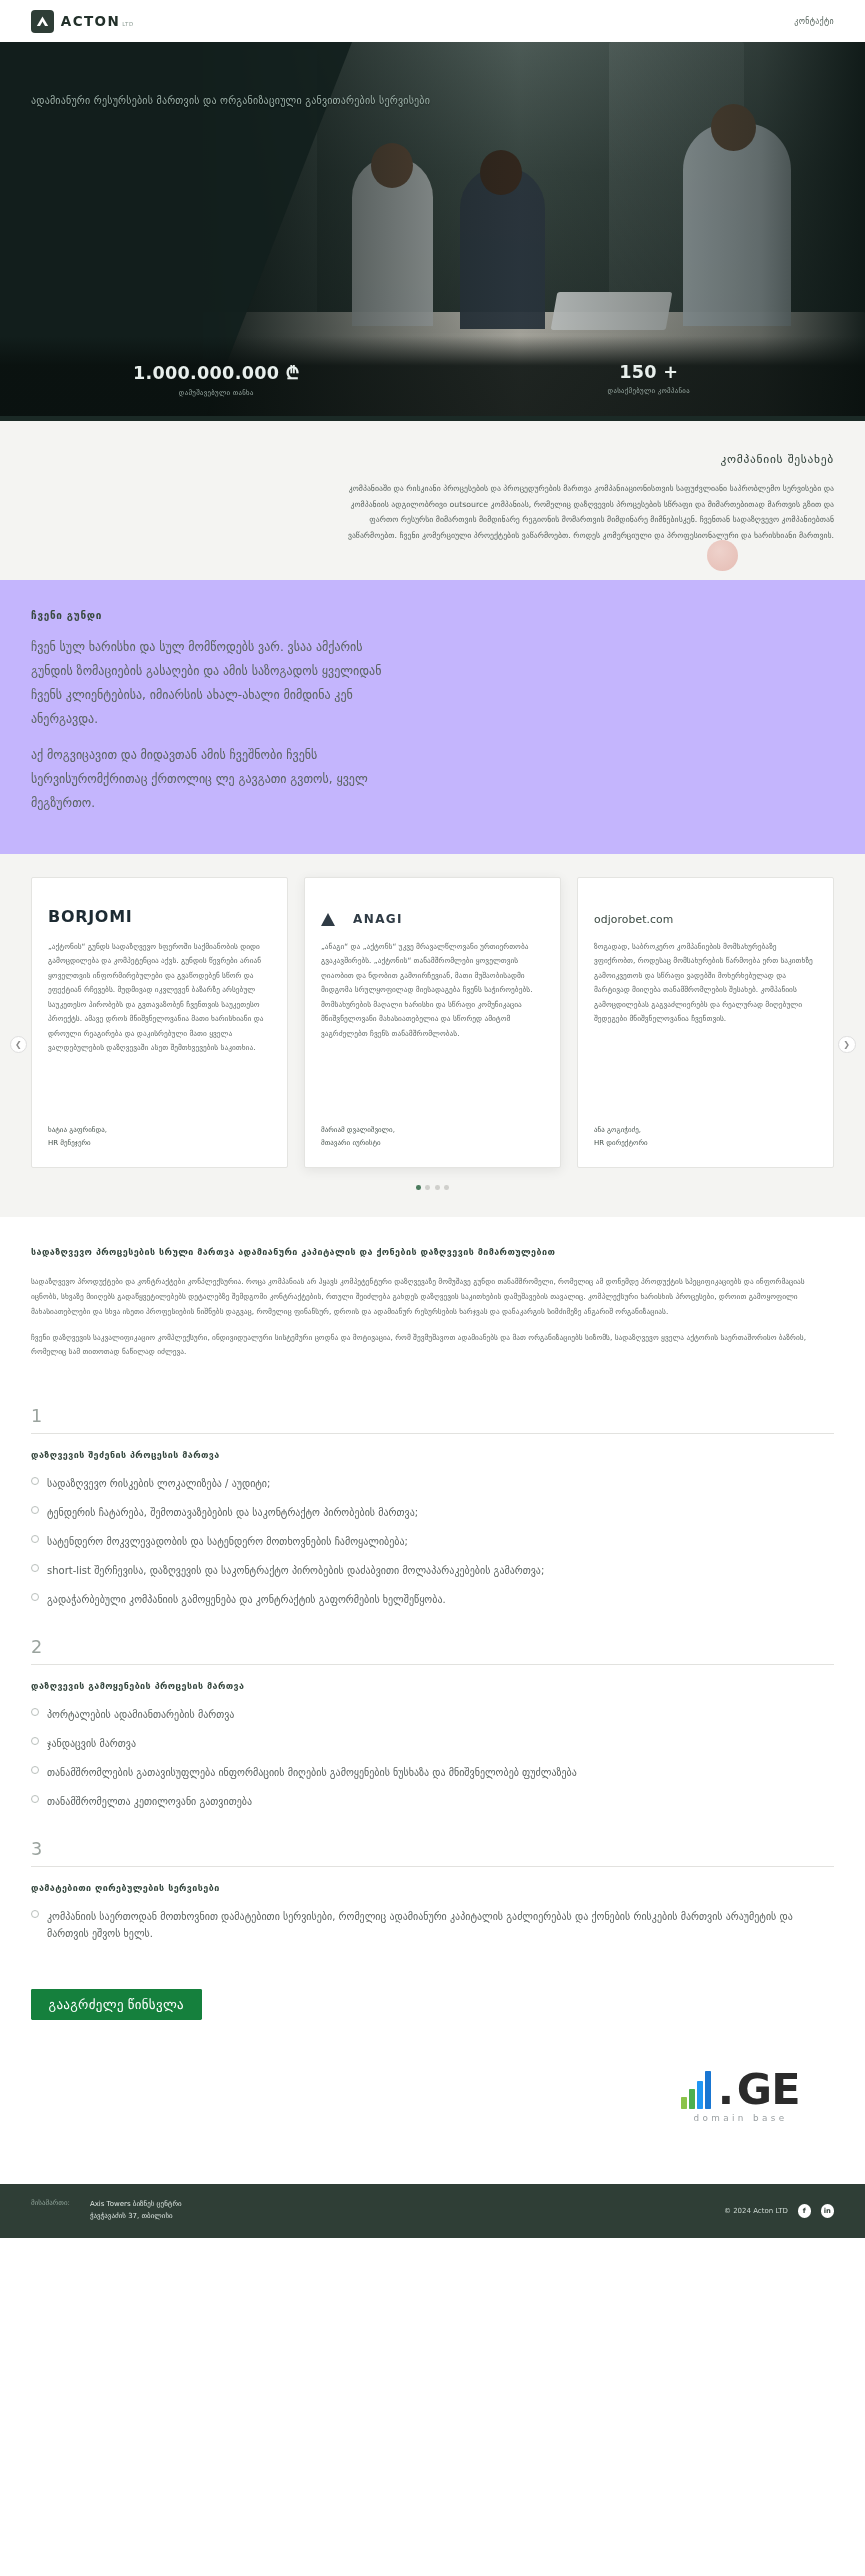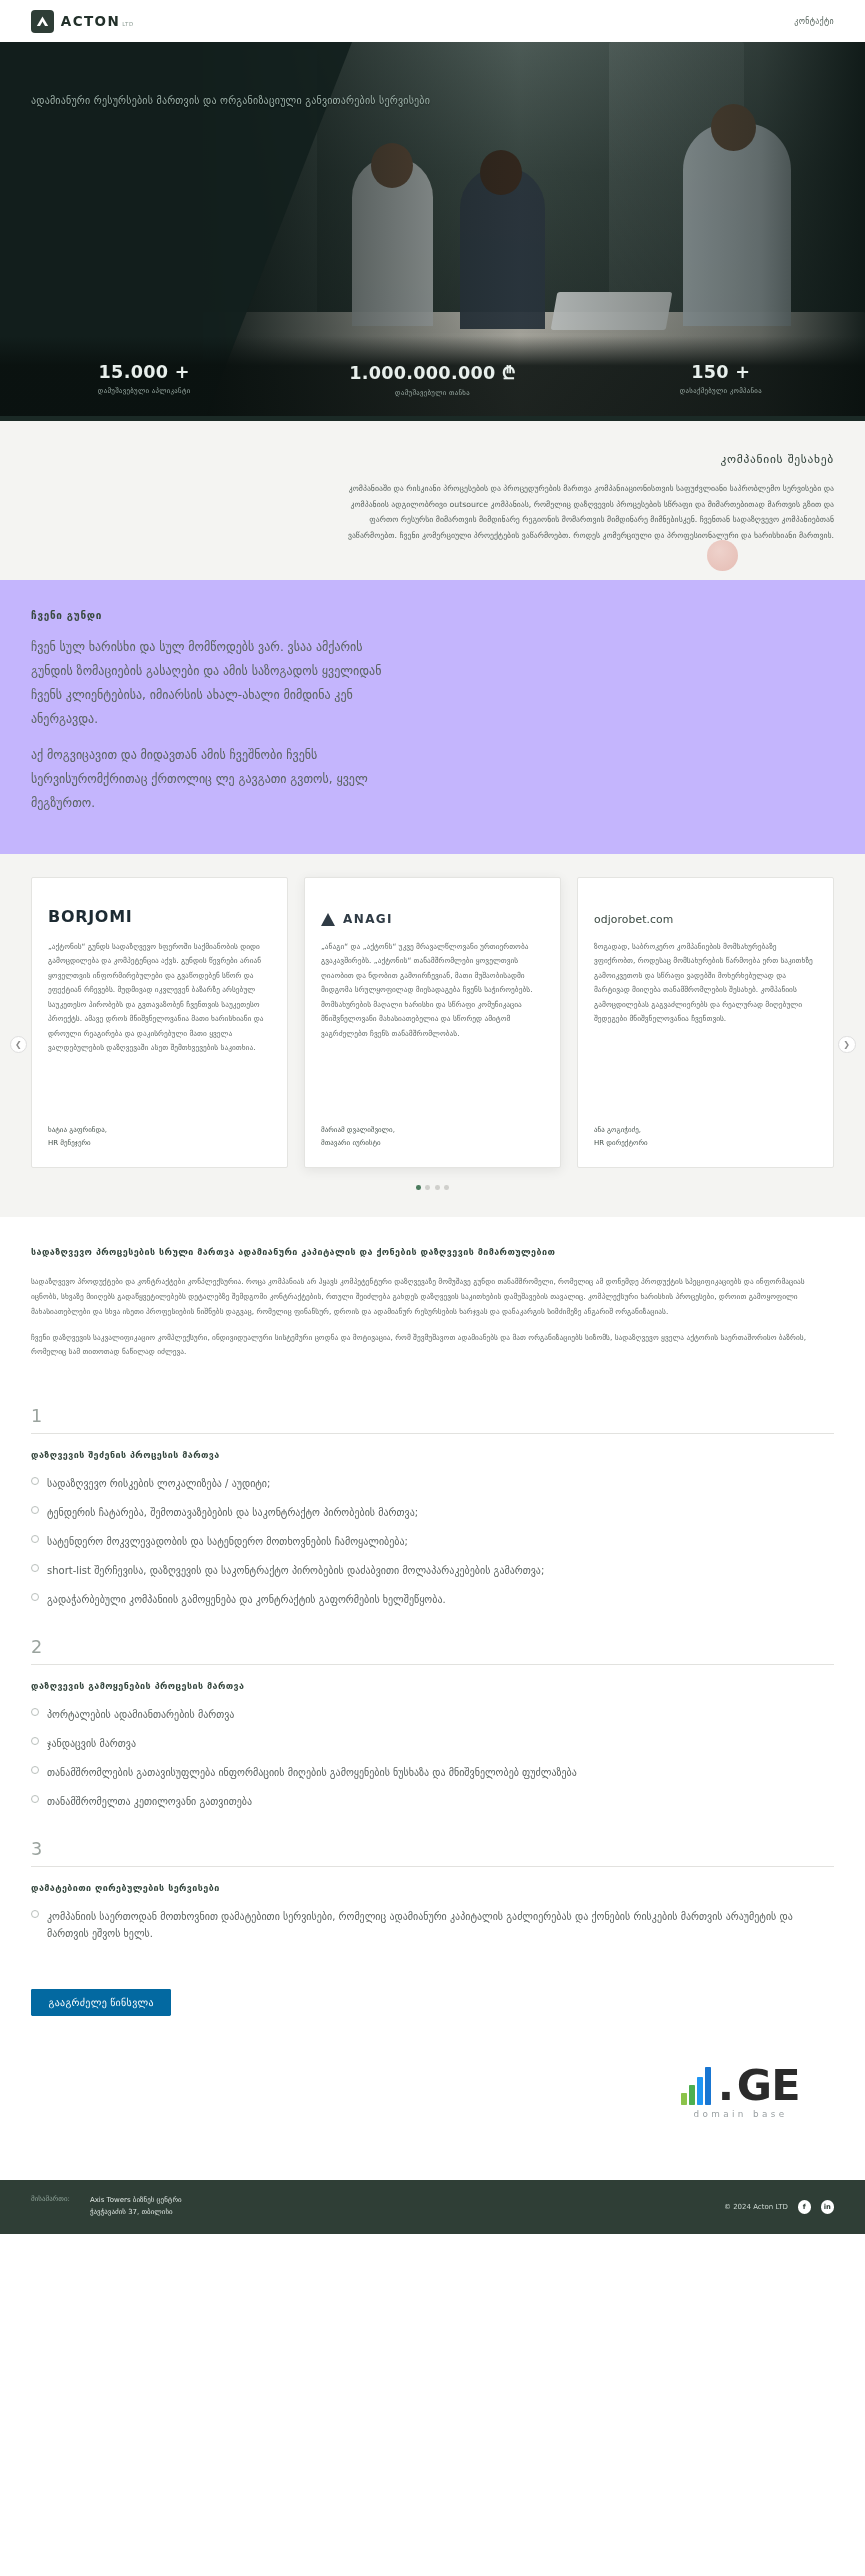--- a/index.html
+++ b/index.html
@@ -101,21 +101,21 @@
   
   .cards-wrap{background:#f4f4f2;padding:23px 31px 27px;position:relative;}
   .cards{display:flex;gap:16px;max-width:803px;margin:0 auto;}
   .card{
     flex:1;background:#ffffff;border:0.7px solid #e4e4e1;border-radius:2px;
     padding:17.6px 16px 17.6px;min-height:291px;display:flex;flex-direction:column;
   }
   .card.shadow{box-shadow:0 2.7px 12px rgba(0,0,0,.07);}
   .card-logo{height:31px;display:flex;align-items:flex-end;margin-bottom:13.5px;}
   .brand-borjomi{font-size:16px;font-weight:700;letter-spacing:0.7px;color:#1d2b33;}
-  .brand-anagi{display:flex;align-items:center;gap:8px;}
+  .brand-anagi{display:flex;align-items:center;gap:18px;}
   .brand-anagi .tri{
     width:0;height:0;border-left:7.4px solid transparent;border-right:7.4px solid transparent;
     border-bottom:13px solid #2f3b45;
   }
   .brand-anagi .nm{font-size:12px;font-weight:700;letter-spacing:1.4px;color:#2f3b45;}
   .brand-odjo{font-size:10.8px;color:#3b4a42;letter-spacing:0.1px;}
   .card-body{font-size:7.4px;line-height:1.95;color:#5d6663;flex:1;}
   .card-author{margin-top:12px;font-size:7px;line-height:1.8;color:#43504a;}
   .arrow{
     position:absolute;top:50%;width:17.6px;height:17.6px;border-radius:50%;
@@ -147,21 +147,21 @@
   .radio{
     width:8px;height:8px;border-radius:50%;border:0.7px solid #b9bfbc;flex:0 0 8px;margin-top:2px;
   }
   .opt-t{font-size:10px;line-height:1.75;color:#5a625f;}
 
   
   .cta-wrap{background:#ffffff;padding:15px 31px 38px;}
   .cta-inner{max-width:803px;margin:0 auto;}
   .cta-btn{
     display:inline-flex;align-items:center;justify-content:center;
-    background:#0369a1;color:#ffffff;font-size:10px;letter-spacing:0.3px;
+    background:#15803d;color:#ffffff;font-size:13px;letter-spacing:0.3px;
     padding:8px 17.6px;border:none;border-radius:1.4px;
   }
 
   
   .wm{
     position:relative;height:126px;background:#ffffff;overflow:hidden;
   }
   .wm-inner{
     position:absolute;right:65px;top:12px;display:flex;flex-direction:column;align-items:center;
   }
@@ -223,24 +223,20 @@
     </div>
     <div class="hero-fade"></div>
     <div class="hero-diag"></div>
 
     <div class="hero-content">
       <h1 class="hero-title">ადამიანური რესურსების მართვის და ორგანიზაციული განვითარების სერვისები</h1>
     </div>
 
     <div class="hero-stats">
       <div class="stat">
-        <div class="v">15.000 +</div>
-        <div class="l">დამუშავებული აპლიკანტი</div>
-      </div>
-      <div class="stat">
         <div class="v">1.000.000.000 ₾</div>
         <div class="l">დამუშავებული თანხა</div>
       </div>
       <div class="stat">
         <div class="v">150 +</div>
         <div class="l">დასაქმებული კომპანია</div>
       </div>
     </div>
     <div class="hero-bottom-strip"></div>
   </section>

